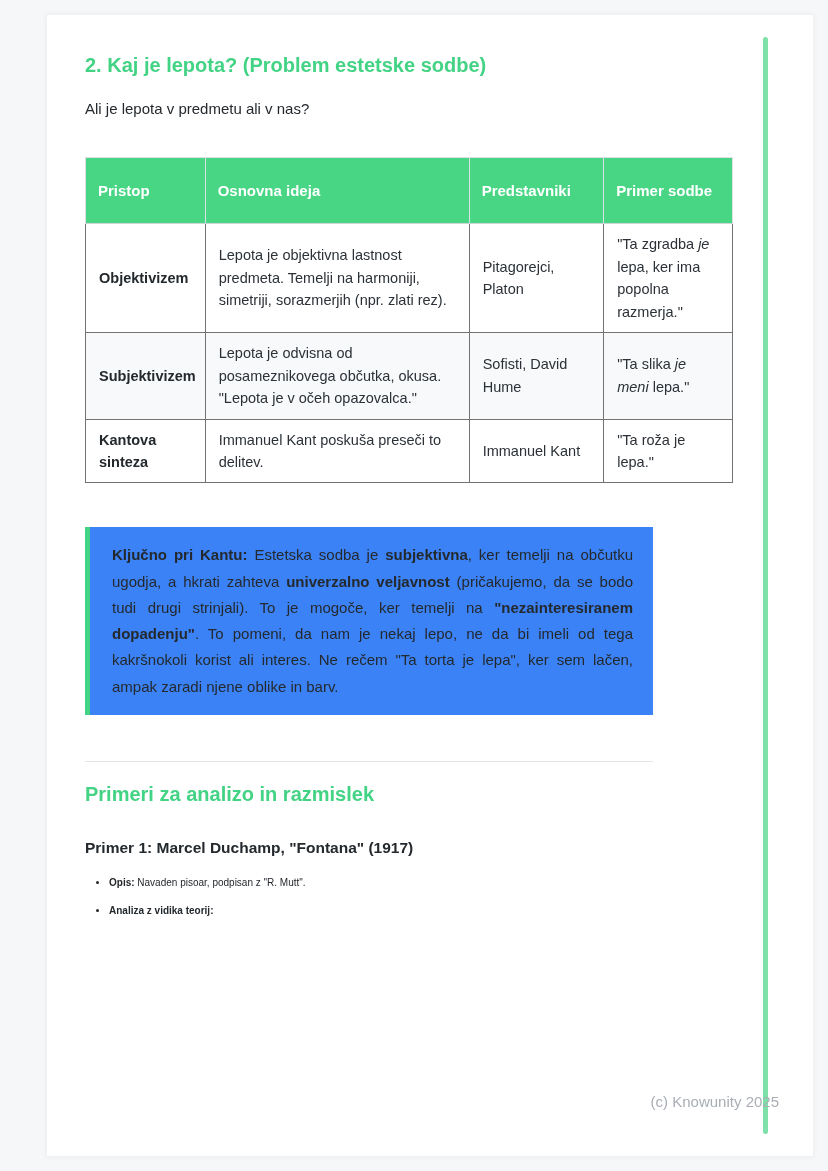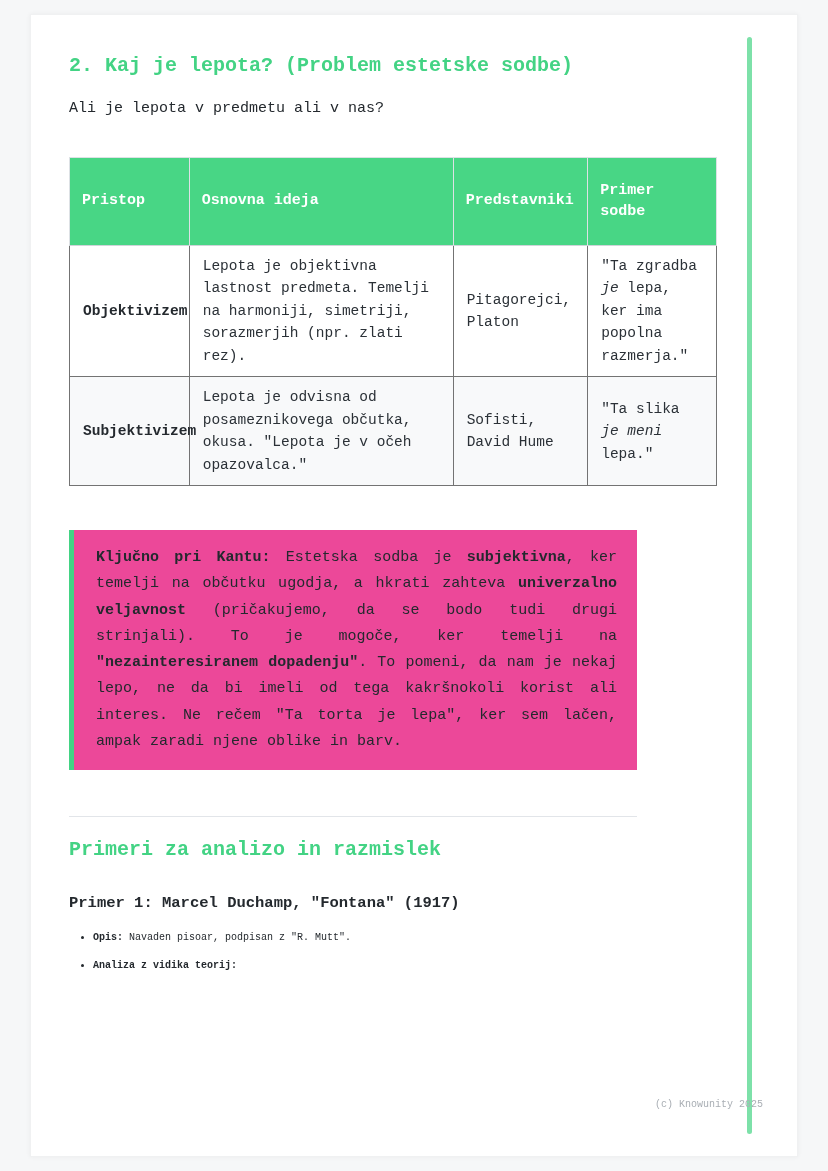--- a/index.html
+++ b/index.html
@@ -6,27 +6,26 @@
   html, body { width: 828px; height: 1171px; }
   body {
     background: #f6f7f8;
     font-family: "Liberation Sans", sans-serif;
     color: #24292e;
     position: relative;
     overflow: hidden;
   }
   .page {
     position: absolute;
-    left: 30px; top: 14px;
+    left: 46px; top: 14px;
     width: 768px; height: 1143px;
     background: #ffffff;
     box-shadow: 0 0 5px rgba(0,0,0,0.05);
     border: 1px solid #f0f1f2;
     overflow: hidden;
-    font-family: Liberation Mono, monospace;
   }
   .edge-accent {
     position: absolute;
     right: 45px; top: 22px; bottom: 22px;
     width: 5px;
     border-radius: 3px;
     background: #7de1a9;
   }
   .content {
     padding: 38px 0 0 38px;
@@ -72,21 +71,21 @@
     padding: 9px 13px;
     vertical-align: middle;
     line-height: 1.55;
     color: #2b3137;
   }
   table.data-table tbody tr:nth-child(2) { background: #f8f9fa; }
   table.data-table td strong { font-weight: 700; color: #24292e; }
   table.data-table td em { font-style: italic; }
   .callout {
     margin-top: 44px;
-    background: #ec4899;
+    background: #3b82f6;
     border-left: 5px solid #43d384;
     padding: 15px 20px 15px 22px;
     width: 568px;
   }
   .callout p {
     font-size: 15px;
     line-height: 1.75;
     text-align: justify;
     color: #24292e;
   }
@@ -120,21 +119,21 @@
   }
   ul.sub-list > li {
     margin-bottom: 13px;
     line-height: 1.5;
   }
   .bullet-list strong { font-weight: 700; }
   .page-footer {
     position: absolute;
     right: 34px;
     bottom: 46px;
-    font-size: 10px;
+    font-size: 15px;
     color: #a9aeb4;
   }
 </style>
 </head>
 <body>
 
 <div class="page">
   <div class="edge-accent"></div>
 
   <div class="content">
@@ -163,20 +162,26 @@
               <td>Lepota je objektivna lastnost predmeta. Temelji na harmoniji, simetriji, sorazmerjih (npr. zlati rez).</td>
               <td>Pitagorejci, Platon</td>
               <td><span>"Ta zgradba </span><em>je</em><span> lepa, ker ima popolna razmerja."</span></td>
             </tr>
             <tr>
               <td><strong>Subjektivizem</strong></td>
               <td>Lepota je odvisna od posameznikovega občutka, okusa. "Lepota je v očeh opazovalca."</td>
               <td>Sofisti, David Hume</td>
               <td><span>"Ta slika </span><em>je meni</em><span> lepa."</span></td>
             </tr>
+            <tr>
+              <td><strong>Kantova sinteza</strong></td>
+              <td>Immanuel Kant poskuša preseči to delitev.</td>
+              <td>Immanuel Kant</td>
+              <td><span>"Ta roža je lepa."</span></td>
+            </tr>
           </tbody>
       </table>
 
       <div class="callout">
         <p id="callout-text"><strong>Ključno pri Kantu:</strong><span> Estetska sodba je </span><strong>subjektivna</strong><span>, ker temelji na občutku ugodja, a hkrati zahteva </span><strong>univerzalno veljavnost</strong><span> (pričakujemo, da se bodo tudi drugi strinjali). To je mogoče, ker temelji na </span><strong>"nezainteresiranem dopadenju"</strong><span>. To pomeni, da nam je nekaj lepo, ne da bi imeli od tega kakršnokoli korist ali interes. Ne rečem "Ta torta je lepa", ker sem lačen, ampak zaradi njene oblike in barv.</span></p>
       </div>
 
       <hr class="divider">
 
       <h2 class="section-heading second">Primeri za analizo in razmislek</h2>

